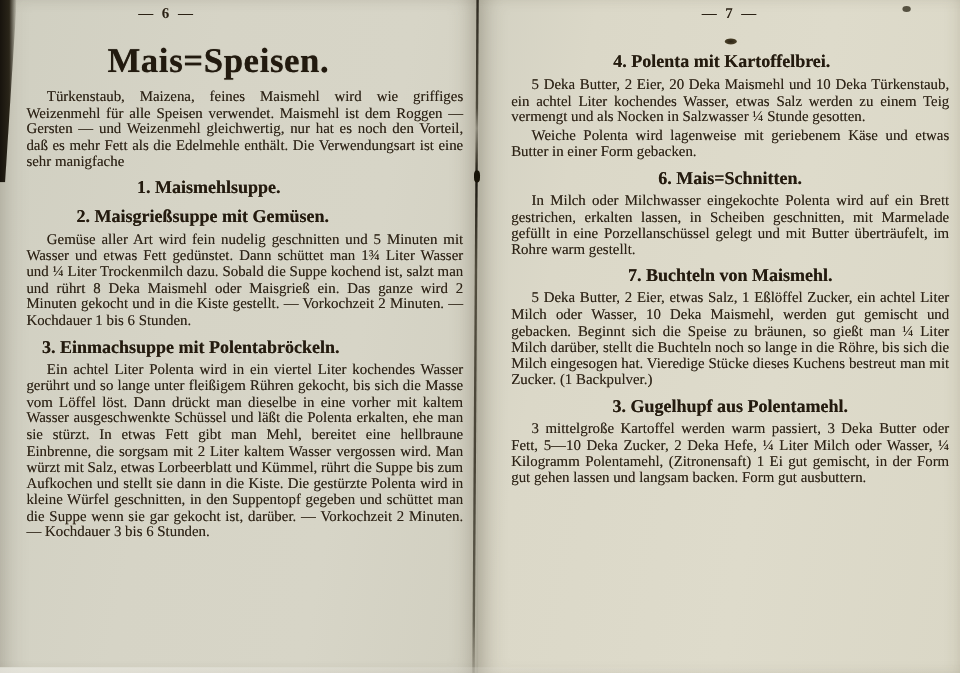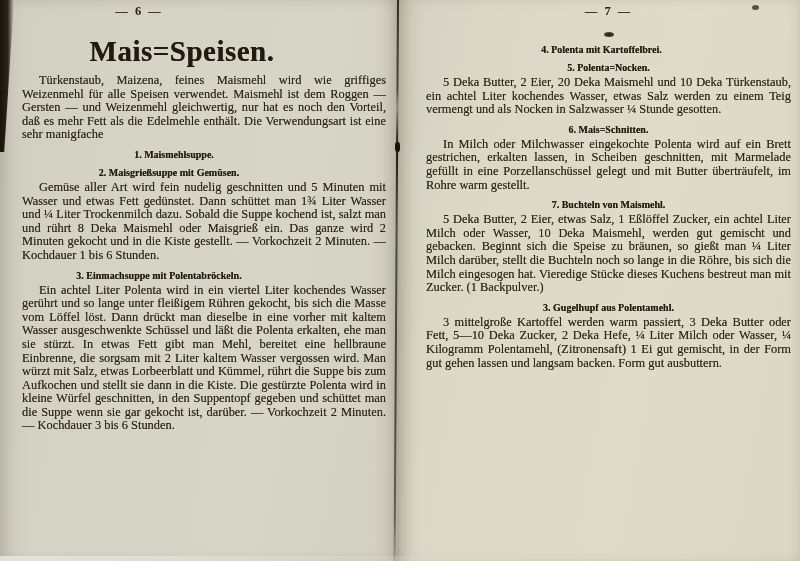--- a/index.html
+++ b/index.html
@@ -45,21 +45,21 @@
     text-shadow:0 0 .6px rgba(30,22,10,.8);
   }
 
   p.body-text{
     margin:0 0 2px;text-indent:17px;text-align:justify;
     font-size:12.4px;line-height:13.6px;
     text-shadow:0 0 .4px rgba(40,30,16,.55);
   }
   h2.recipe-heading{
     margin:7px 0 3px;text-align:center;
-    font-size:10px;font-weight:bold;color:#241b0f;
+    font-size:15px;font-weight:bold;color:#241b0f;
     text-shadow:0 0 .5px rgba(30,22,10,.7);
   }
   .page.left h2.h-1{transform:translateX(-30px);}
   .page.left h2.h-2{transform:translateX(-35px);}
   .page.left h2.h-3{transform:translateX(-45px);}
   .page.right h2.h-4{transform:translateX(-7px);}
 
   .ornament{
     width:10px;height:5px;border-radius:50%;
     background:radial-gradient(ellipse at center,#2b2315 0%,#4a4028 70%,transparent 100%);
@@ -111,23 +111,23 @@
     <h2 class="recipe-heading h-3">3. Einmachsuppe mit Polentabröckeln.</h2>
     <p class="body-text">Ein achtel Liter Polenta wird in ein viertel Liter kochendes Wasser gerührt und so lange unter fleißigem Rühren gekocht, bis sich die Masse vom Löffel löst. Dann drückt man dieselbe in eine vorher mit kaltem Wasser ausgeschwenkte Schüssel und läßt die Polenta erkalten, ehe man sie stürzt. In etwas Fett gibt man Mehl, bereitet eine hellbraune Einbrenne, die sorgsam mit 2 Liter kaltem Wasser vergossen wird. Man würzt mit Salz, etwas Lorbeerblatt und Kümmel, rührt die Suppe bis zum Aufkochen und stellt sie dann in die Kiste. Die gestürzte Polenta wird in kleine Würfel geschnitten, in den Suppentopf gegeben und schüttet man die Suppe wenn sie gar gekocht ist, darüber. — Vorkochzeit 2 Minuten. — Kochdauer 3 bis 6 Stunden.</p>
   </div>
 
   <div class="page right">
     <div class="page-number">— 7 —</div>
     <div class="ornament"></div>
 
     <h2 class="recipe-heading h-4">4. Polenta mit Kartoffelbrei.</h2>
 
-    <h2 class="recipe-heading">5. Polenta=Nocken.</h2>
     <p class="body-text">5 Deka Butter, 2 Eier, 20 Deka Maismehl und 10 Deka Türkenstaub, ein achtel Liter kochendes Wasser, etwas Salz werden zu einem Teig vermengt und als Nocken in Salzwasser ¼ Stunde gesotten.</p>
 
+    <p class="body-text">Weiche Polenta wird lagenweise mit geriebenem Käse und etwas Butter in einer Form gebacken.</p>
 
     <h2 class="recipe-heading">6. Mais=Schnitten.</h2>
     <p class="body-text">In Milch oder Milchwasser eingekochte Polenta wird auf ein Brett gestrichen, erkalten lassen, in Scheiben geschnitten, mit Marmelade gefüllt in eine Porzellanschüssel gelegt und mit Butter überträufelt, im Rohre warm gestellt.</p>
 
     <h2 class="recipe-heading">7. Buchteln von Maismehl.</h2>
     <p class="body-text">5 Deka Butter, 2 Eier, etwas Salz, 1 Eßlöffel Zucker, ein achtel Liter Milch oder Wasser, 10 Deka Maismehl, werden gut gemischt und gebacken. Beginnt sich die Speise zu bräunen, so gießt man ¼ Liter Milch darüber, stellt die Buchteln noch so lange in die Röhre, bis sich die Milch eingesogen hat. Vieredige Stücke dieses Kuchens bestreut man mit Zucker. (1 Backpulver.)</p>
 
     <h2 class="recipe-heading">3. Gugelhupf aus Polentamehl.</h2>
     <p class="body-text">3 mittelgroße Kartoffel werden warm passiert, 3 Deka Butter oder Fett, 5—10 Deka Zucker, 2 Deka Hefe, ¼ Liter Milch oder Wasser, ¼ Kilogramm Polentamehl, (Zitronensaft) 1 Ei gut gemischt, in der Form gut gehen lassen und langsam backen. Form gut ausbuttern.</p>
   </div>

